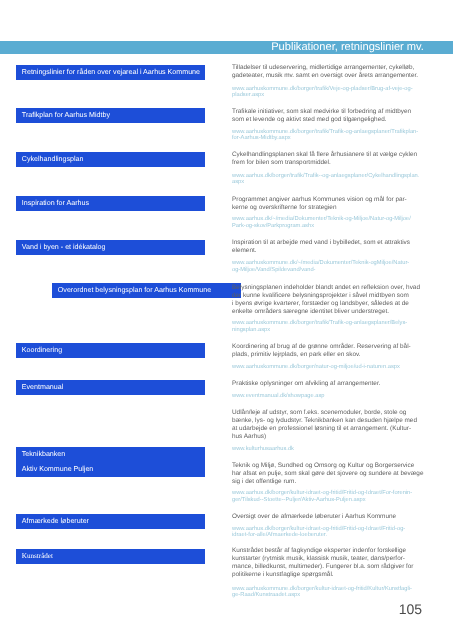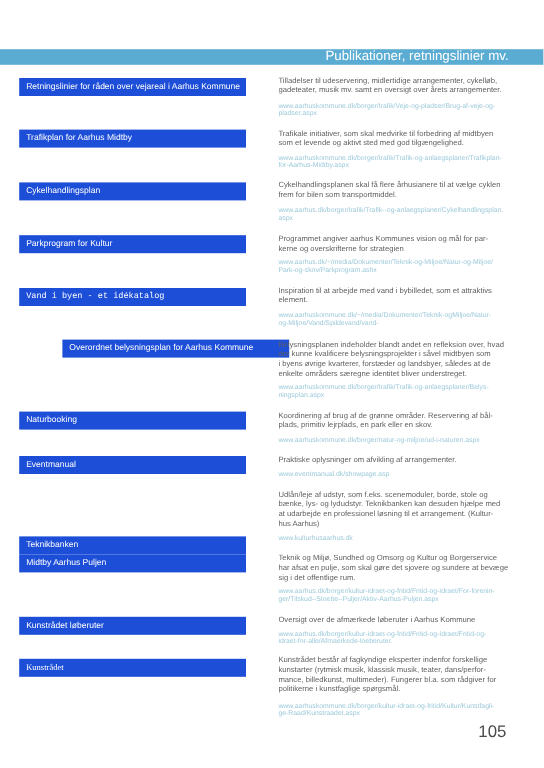--- a/index.html
+++ b/index.html
@@ -71,50 +71,50 @@
         <div class="label-box" style="top: 152px;">
           <span class="label-text">Cykelhandlingsplan</span>
         </div>
         <div class="desc" style="top: 150.6px;"><span>Cykelhandlingsplanen skal få flere århusianere til at vælge cyklen</span>
 <span>frem for bilen som transportmiddel.</span></div>
         <div class="link" style="top: 173.05px;"><span>www.aarhus.dk/borger/trafik/Trafik--og-anlaegsplaner/Cykelhandlingsplan.</span>
 <span>aspx</span></div>
       </div>
       <div class="row">
         <div class="label-box" style="top: 196px;">
-          <span class="label-text">Parkprogram for Kultur</span>
+          <span class="label-text">Inspiration for Aarhus</span>
         </div>
         <div class="desc" style="top: 196.05px;"><span>Programmet angiver aarhus Kommunes vision og mål for par-</span>
 <span>kerne og overskrifterne for strategien</span></div>
         <div class="link" style="top: 216.45px;"><span>www.aarhus.dk/~/media/Dokumenter/Teknik-og-Miljoe/Natur-og-Miljoe/</span>
 <span>Park-og-skov/Parkprogram.ashx</span></div>
       </div>
       <div class="row">
-        <div class="label-box" style="top: 240px; font-family: Liberation Mono, monospace;">
+        <div class="label-box" style="top: 240px;">
           <span class="label-text">Vand i byen - et idékatalog</span>
         </div>
         <div class="desc" style="top: 239.35px;"><span>Inspiration til at arbejde med vand i bybilledet, som et attraktivs</span>
 <span>element.</span></div>
         <div class="link" style="top: 260.45px;"><span>www.aarhuskommune.dk/~/media/Dokumenter/Teknik-ogMiljoe/Natur-</span>
 <span>og-Miljoe/Vand/Spildevand/vand-</span></div>
       </div>
       <div class="row">
         <div class="label-box" style="top: 283px; margin-left: 36px;">
           <span class="label-text">Overordnet belysningsplan for Aarhus Kommune</span>
         </div>
         <div class="desc" style="top: 284.15px;"><span>Belysningsplanen indeholder blandt andet en refleksion over, hvad</span>
 <span>der kunne kvalificere belysningsprojekter i såvel midtbyen som</span>
 <span>i byens øvrige kvarterer, forstæder og landsbyer, således at de</span>
 <span>enkelte områders særegne identitet bliver understreget.</span></div>
         <div class="link" style="top: 320.35px;"><span>www.aarhuskommune.dk/borger/trafik/Trafik-og-anlaegsplaner/Belys-</span>
 <span>ningsplan.aspx</span></div>
       </div>
       <div class="row">
         <div class="label-box" style="top: 343px;">
-          <span class="label-text">Naturbooking</span>
+          <span class="label-text">Koordinering</span>
         </div>
         <div class="desc" style="top: 343.35px;"><span>Koordinering af brug af de grønne områder. Reservering af bål-</span>
 <span>plads, primitiv lejrplads, en park eller en skov.</span></div>
         <div class="link" style="top: 364.05px;"><span>www.aarhuskommune.dk/borger/natur-og-miljoe/ud-i-naturen.aspx</span></div>
       </div>
       <div class="row">
         <div class="label-box" style="top: 380px; text-align: center;">
           <span class="label-text">Eventmanual</span>
         </div>
         <div class="desc" style="top: 380.15px;"><span>Praktiske oplysninger om afvikling af arrangementer.</span></div>
@@ -125,31 +125,31 @@
           <span class="label-text">Teknikbanken</span>
         </div>
         <div class="desc" style="top: 409.35px;"><span>Udlån/leje af udstyr, som f.eks. scenemoduler, borde, stole og</span>
 <span>bænke, lys- og lydudstyr. Teknikbanken kan desuden hjælpe med</span>
 <span>at udarbejde en professionel løsning til et arrangement. (Kultur-</span>
 <span>hus Aarhus)</span></div>
         <div class="link" style="top: 445.55px;"><span>www.kulturhusaarhus.dk</span></div>
       </div>
       <div class="row">
         <div class="label-box" style="top: 462px;">
-          <span class="label-text">Midtby Aarhus Puljen</span>
+          <span class="label-text">Aktiv Kommune Puljen</span>
         </div>
         <div class="desc" style="top: 461.75px;"><span>Teknik og Miljø, Sundhed og Omsorg og Kultur og Borgerservice</span>
 <span>har afsat en pulje, som skal gøre det sjovere og sundere at bevæge</span>
 <span>sig i det offentlige rum.</span></div>
         <div class="link" style="top: 490.45px;"><span>www.aarhus.dk/borger/kultur-idraet-og-fritid/Fritid-og-Idraet/For-forenin-</span>
 <span>ger/Tilskud--Stoette--Puljer/Aktiv-Aarhus-Puljen.aspx</span></div>
       </div>
       <div class="row">
         <div class="label-box" style="top: 514px;">
-          <span class="label-text">Kunstrådet løberuter</span>
+          <span class="label-text">Afmærkede løberuter</span>
         </div>
         <div class="desc" style="top: 513.35px;"><span>Oversigt over de afmærkede løberuter i Aarhus Kommune</span></div>
         <div class="link" style="top: 525.75px;"><span>www.aarhus.dk/borger/kultur-idraet-og-fritid/Fritid-og-Idraet/Fritid-og-</span>
 <span>idraet-for-alle/Afmaerkede-loeberuter.</span></div>
       </div>
       <div class="row">
         <div class="label-box" style="top: 549px; font-family: Liberation Serif, serif;">
           <span class="label-text">Kunstrådet</span>
         </div>
         <div class="desc" style="top: 547.15px;"><span>Kunstrådet består af fagkyndige eksperter indenfor forskellige</span>

